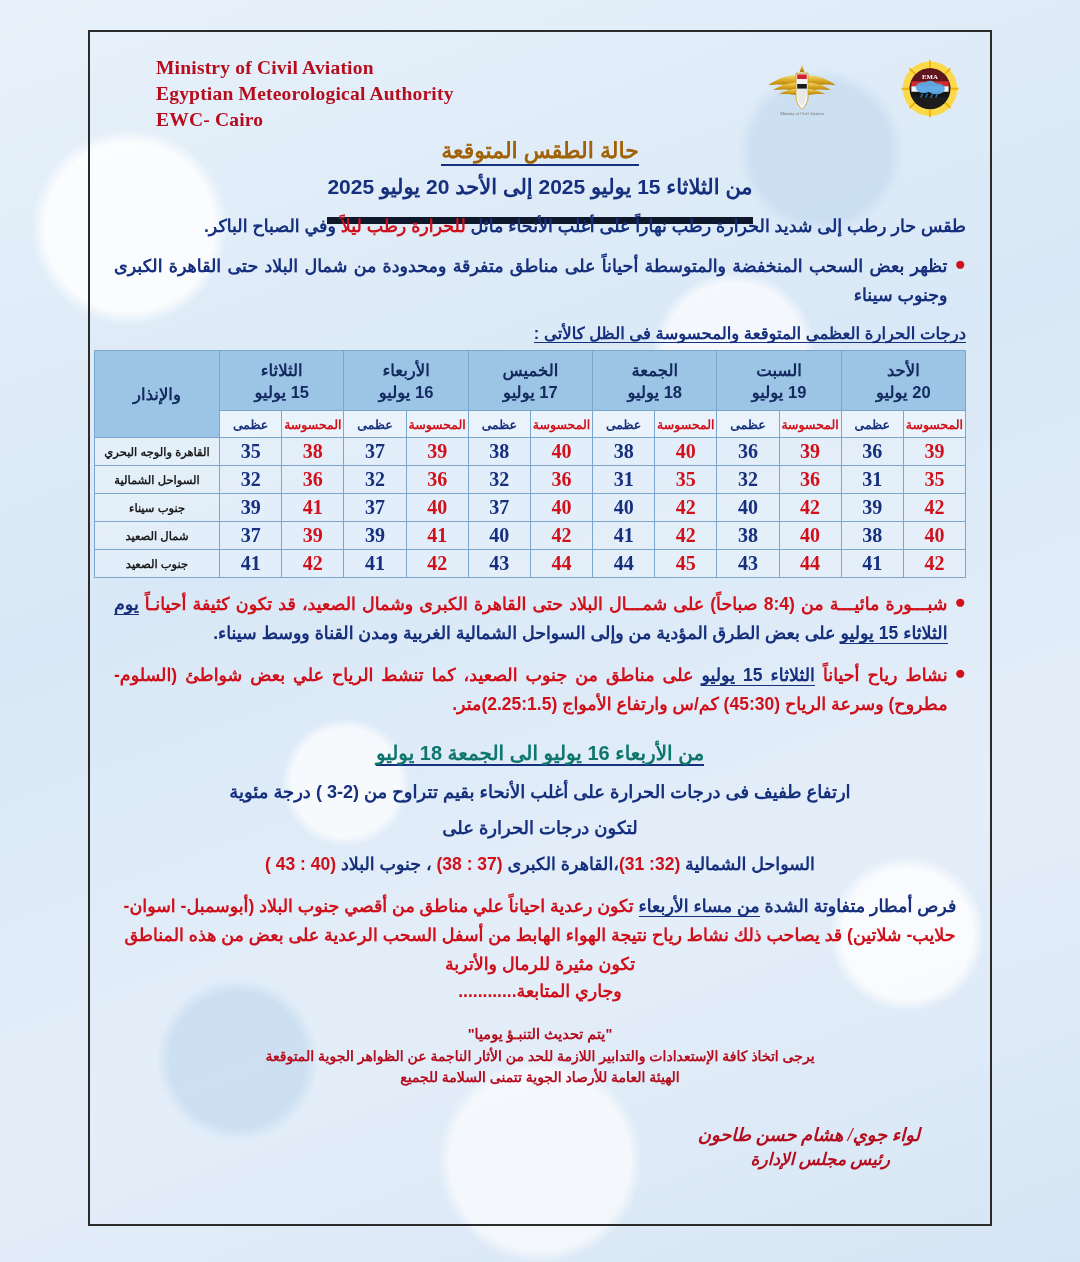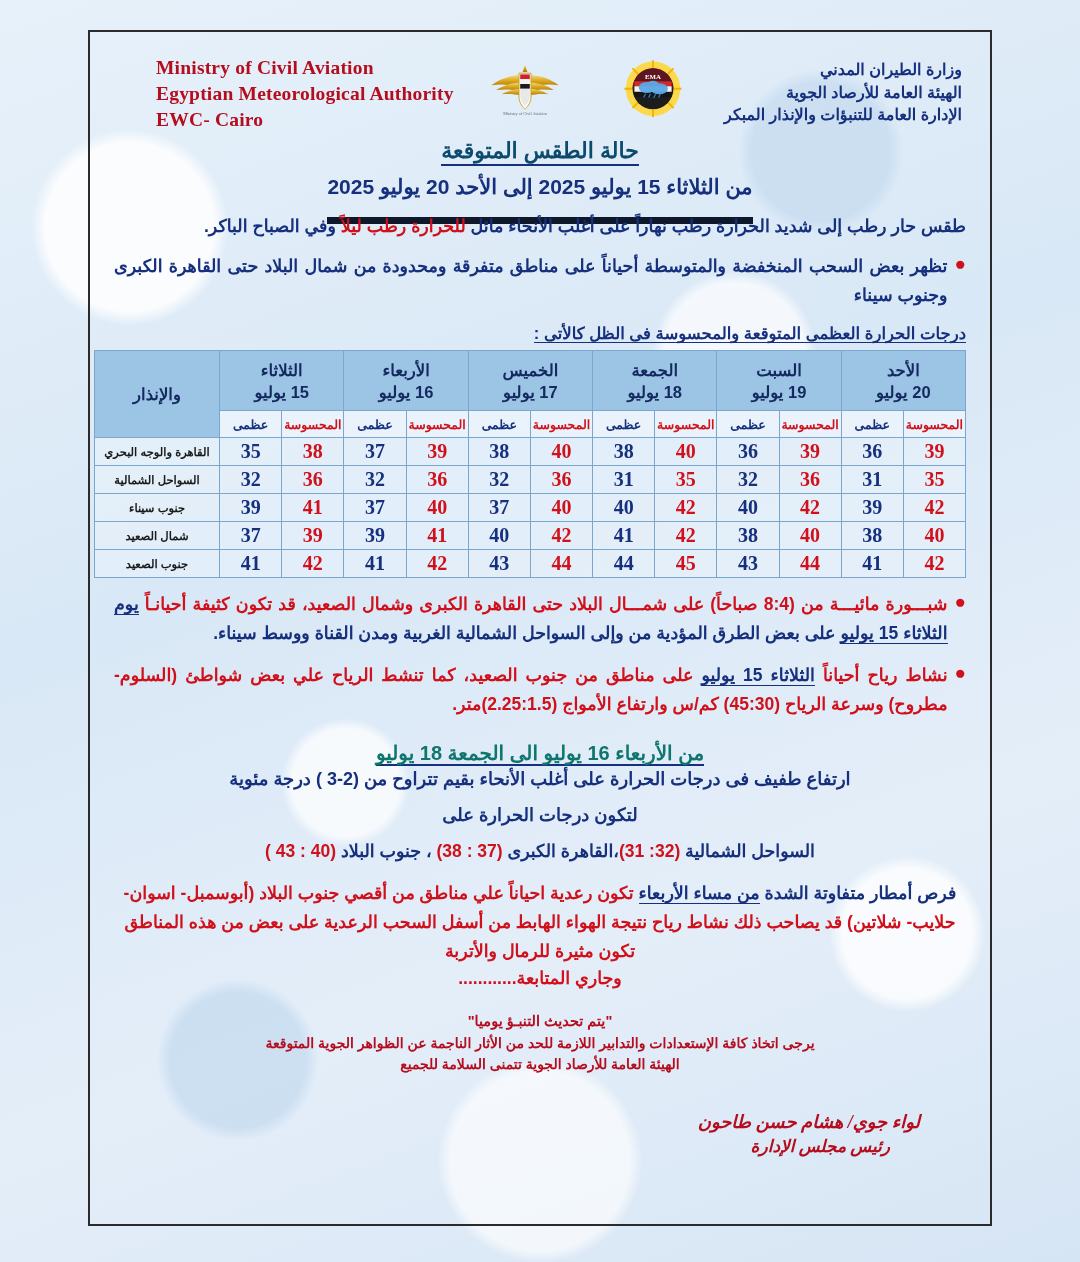--- a/index.html
+++ b/index.html
@@ -33,21 +33,21 @@
     position:absolute;left:92px;top:34px;width:896px;height:1188px;
     box-sizing:border-box;padding:12px 22px 0 22px;
   }
   
   .header{display:flex;align-items:center;justify-content:space-between;direction:ltr;height:86px;}
   .hdr-en{color:#b50d1e;font-family:"Liberation Serif", serif;font-weight:bold;font-size:19.5px;line-height:1.32;padding-top:10px;padding-left:42px;letter-spacing:.2px;}
   .hdr-ar{color:#16307e;font-weight:bold;font-size:16px;line-height:1.42;text-align:right;direction:rtl;padding-top:8px;padding-right:4px;}
   .logos{display:flex;align-items:flex-start;gap:56px;padding-top:2px;}
   .logo-box{width:72px;height:62px;position:relative;}
   
-  .title-main{text-align:center;color:#0c4a6e;font-weight:bold;font-size:22px;margin-top:6px;}
+  .title-main{text-align:center;color:#a16207;font-weight:bold;font-size:22px;margin-top:6px;}
   .title-main span{border-bottom:2px solid #16307e;padding-bottom:1px;}
   .title-sub{text-align:center;color:#16307e;font-weight:bold;font-size:21px;margin-top:11px;}
   .title-sub span{border-bottom:7px solid #0f172a;padding-bottom:19px;}
   
   .para{font-weight:bold;font-size:17.5px;line-height:1.62;margin-top:13px;text-align:justify;color:#16307e;}
   .blue{color:#16307e;}
   .red{color:#d0111b;}
   .u{border-bottom:1.6px solid currentColor;}
   .bullet-row{display:flex;gap:7px;align-items:flex-start;margin-top:12px;}
   .bullet-dot{color:#d0111b;font-size:19px;line-height:1.3;flex:0 0 auto;}
@@ -62,21 +62,21 @@
   .th-sub{height:24px;font-weight:bold;font-size:12.5px;background:#eaf3fb;}
   .th-sub.max{color:#16307e;}
   .th-sub.feel{color:#d0111b;}
   td.val{height:25px;font-weight:bold;font-size:20px;background:rgba(234,243,251,.55);font-family:"Liberation Serif", serif;}
   td.max{color:#16307e;}
   td.feel{color:#d0111b;}
   td.region{font-size:11.5px;font-weight:bold;color:#1b1b1b;background:rgba(234,243,251,.55);}
   
   .mid-head{text-align:center;color:#0f766e;font-weight:bold;font-size:20px;margin-top:22px;}
   .mid-head span{border-bottom:2px solid #16307e;}
-  .mid-p{text-align:center;color:#16307e;font-weight:bold;font-size:18px;line-height:1.6;}
+  .mid-p{text-align:center;color:#16307e;font-weight:bold;font-size:18px;line-height:1.6;margin-top:13px;}
   .mid-temps{text-align:center;font-weight:bold;font-size:17.5px;margin-top:11px;color:#16307e;}
   .storm{font-weight:bold;font-size:17.5px;line-height:1.66;margin-top:17px;text-align:center;}
   .follow{text-align:center;color:#d0111b;font-weight:bold;font-size:17.5px;margin-top:2px;}
   
   .footer{margin-top:22px;text-align:center;color:#b50d1e;font-weight:bold;line-height:1.5;}
   .footer .l1{font-size:14.5px;}
   .footer .l2{font-size:14px;}
   .footer .l3{font-size:14px;}
   .sign{margin-top:26px;color:#b50d1e;font-weight:bold;font-style:italic;font-family:"Liberation Serif", serif;text-align:right;padding-right:46px;}
   .sign .n{font-size:18px;margin-top:36px;}
@@ -144,25 +144,20 @@
             <ellipse cx="50" cy="42" rx="10" ry="7"></ellipse>
           </g>
           <g stroke="#2f7fc4" stroke-width="2">
             <path d="M38 56 L35 62 M46 56 L43 62 M54 57 L51 63 M62 56 L59 62"></path>
           </g>
           <text x="50" y="33" font-size="11" text-anchor="middle" fill="#ffffff" font-weight="bold" font-family="Liberation Serif, serif">EMA</text>
         </svg>
       </div>
     </div>
 
-    <div class="hdr-ar">
-      <div>وزارة الطيران المدني</div>
-      <div>الهيئة العامة للأرصاد الجوية</div>
-      <div>الإدارة العامة للتنبؤات والإنذار المبكر</div>
-    </div>
   </div>
 
   <div class="title-main"><span>حالة الطقس المتوقعة</span></div>
   <div class="title-sub"><span>من الثلاثاء 15 يوليو 2025 إلى الأحد 20 يوليو 2025</span></div>
 
   <div class="para">
     <span class="blue">طقس حار رطب إلى شديد الحرارة رطب نهاراً على أغلب الأنحاء مائل </span><span class="red">للحرارة رطب ليلاً</span><span class="blue"> وفي الصباح الباكر.</span>
   </div>
 
   <div class="bullet-row">

